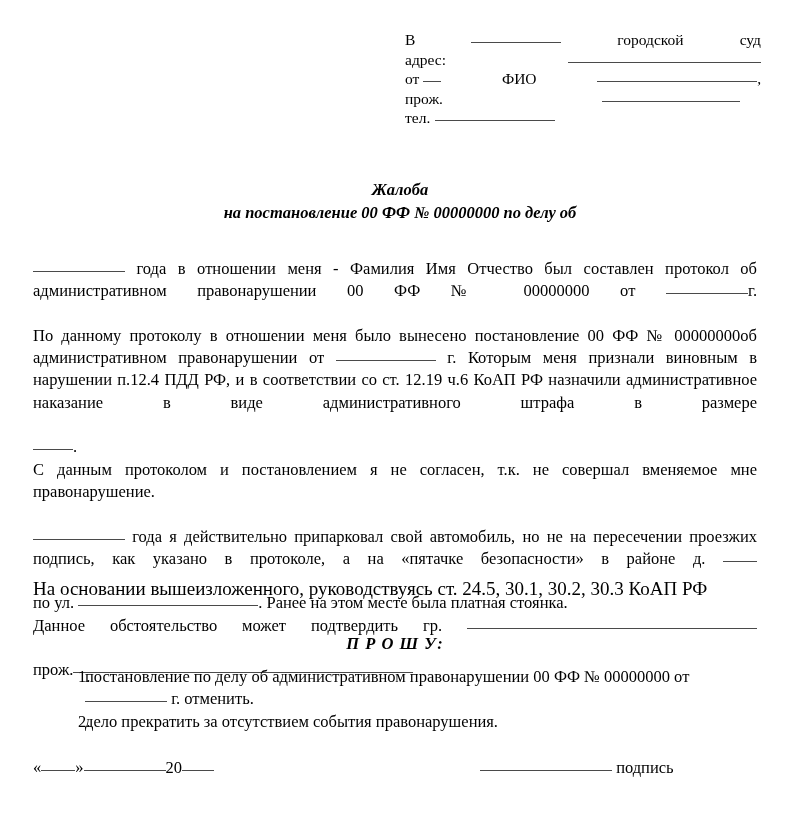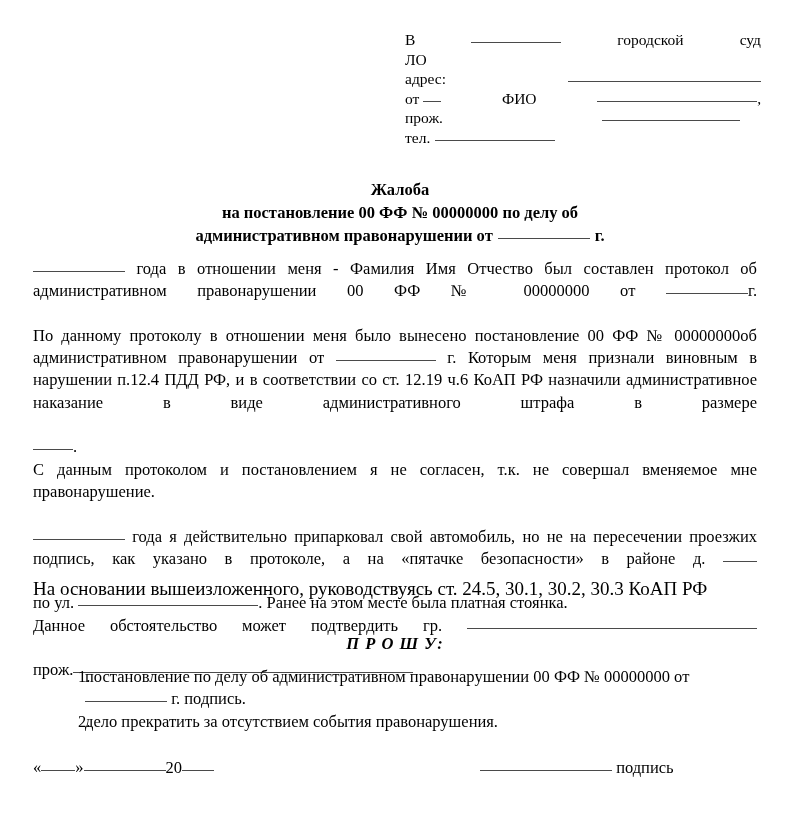--- a/index.html
+++ b/index.html
@@ -64,21 +64,21 @@
   .title-block {
     position: absolute;
     left: 120px;
     top: 178px;
     width: 560px;
     text-align: center;
     font-weight: bold;
     font-size: 16.5px;
     line-height: 23px;
   }
-  .title-line { white-space: nowrap; }
+  .title-line { white-space: nowrap; font-style: italic; }
   .r-title { width: 92px; }
 
   
   .body-block {
     position: absolute;
     left: 33px;
     top: 258px;
     width: 724px;
     font-size: 16.5px;
     line-height: 22.3px;
@@ -184,21 +184,20 @@
 
   <div class="header-block">
 
     <div class="hdr-row justify">
       <span class="hdr-label">В</span>
       <span class="rule r-court"></span>
       <span class="hdr-label">городской</span>
       <span class="hdr-label">суд</span>
     </div>
 
-    <div class="hdr-simple">ЛО</div>
 
     <div class="hdr-row">
       <span class="hdr-label">адрес:</span>
       <span class="hdr-fill"></span>
       <span class="rule r-addr"></span>
     </div>
 
     <div class="hdr-row">
       <span class="hdr-label">от</span>
       <span class="rule r-ot" style="margin-left:4px;"></span>
@@ -219,23 +218,20 @@
       <span class="hdr-label">тел.</span>
       <span class="rule r-tel" style="margin-left:5px;"></span>
       <span class="hdr-fill"></span>
     </div>
 
   </div>
 
   <div class="title-block">
     <div class="title-line">Жалоба</div>
     <div class="title-line">на постановление 00 ФФ № 00000000 по делу об</div>
-    <div class="title-line">
-      <span>административном правонарушении от</span><span class="rule r-title" style="margin:0 5px;"></span><span>г.</span>
-    </div>
   </div>
 
   <div class="body-block">
 
     <div class="p"><span class="rule r-date"></span> <span>года в отношении меня - Фамилия Имя Отчество был составлен протокол об административном правонарушении 00 ФФ № 00000000 от</span> <span class="rule r-date2"></span><span>г.</span></div>
 
     <div class="p"><span>По данному протоколу в отношении меня было вынесено постановление 00 ФФ № 00000000об административном правонарушении от</span> <span class="rule r-date3"></span> <span>г. Которым меня признали виновным в нарушении п.12.4 ПДД РФ, и в соответствии со ст. 12.19 ч.6 КоАП РФ назначили административное наказание в виде административного штрафа в размере</span></div>
 
     <div class="p noj"><span class="rule r-small"></span><span>.</span></div>
 
@@ -252,21 +248,21 @@
   </div>
 
   <div class="basis">На основании вышеизложенного, руководствуясь ст. 24.5, 30.1, 30.2, 30.3 КоАП РФ</div>
 
   <div class="proshu">П Р О Ш У:</div>
 
   <div class="list-block">
 
     <div class="li">
       <span class="li-num">1.</span>
-      <span class="li-text"><span>постановление по делу об административном правонарушении 00 ФФ № 00000000 от</span> <span class="rule r-date2"></span> <span>г. подпись.</span></span>
+      <span class="li-text"><span>постановление по делу об административном правонарушении 00 ФФ № 00000000 от</span> <span class="rule r-date2"></span> <span>г. отменить.</span></span>
     </div>
 
     <div class="li">
       <span class="li-num">2.</span>
       <span class="li-text">дело прекратить за отсутствием события правонарушения.</span>
     </div>
 
   </div>
 
   <div class="sig-row">

